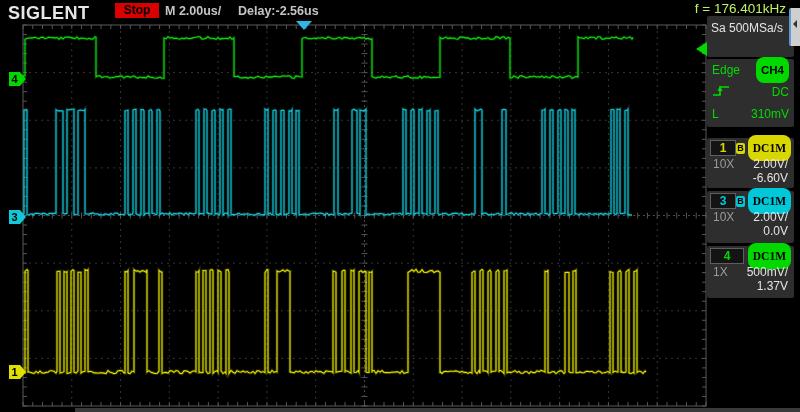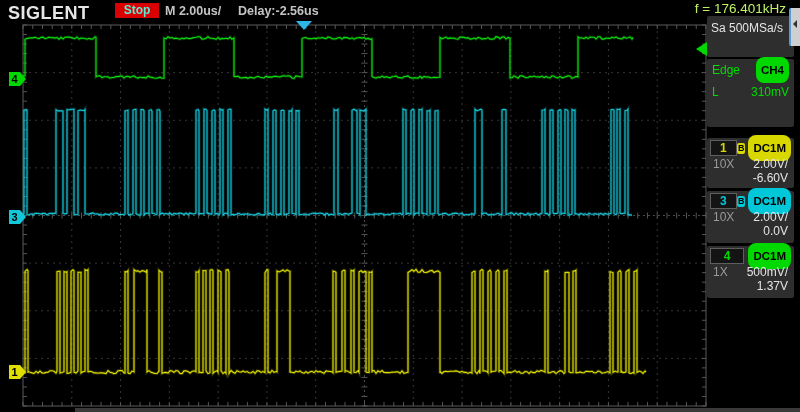--- a/index.html
+++ b/index.html
@@ -2,39 +2,39 @@
 <html><head>
 <meta charset="utf-8">
 <style>
   html,body{margin:0;padding:0;background:#000;}
   .screen{position:relative;width:800px;height:412px;background:#000;overflow:hidden;
           font-family:"Liberation Sans","DejaVu Sans",sans-serif;}
   
   .logo{position:absolute;left:8px;top:2px;font-size:19px;font-weight:800;color:#e6e6e6;
         letter-spacing:.5px;transform:scaleX(.95);transform-origin:left;}
   .stopbadge{position:absolute;left:115px;top:3px;width:44px;height:15px;background:#d80000;
-        color:#5eead4;font-size:12px;font-weight:bold;text-align:center;line-height:15px;}
+        color:#000000;font-size:12px;font-weight:bold;text-align:center;line-height:15px;}
   .tbtext{position:absolute;top:4px;font-size:12.5px;color:#c4c4c4;font-weight:bold;}
   .freq{position:absolute;top:1px;right:14px;font-size:13.5px;color:#bef264;}
   
   .box{position:absolute;left:707px;width:87px;background:#2e2e2e;border-radius:2px;
        font-size:12px;color:#e4e4e4;box-sizing:border-box;}
   .acq{top:16px;height:41px;padding:3px 2px 16px 4px;line-height:18px;}
   .trig{top:59px;height:68px;color:#00dd00;}
   .trow{display:flex;justify-content:space-between;align-items:center;padding:2px 5px;height:18px;}
   .chip{background:var(--cc,#00d800);color:#000;font-weight:bold;font-size:11.5px;
         border-radius:8px;padding:6px 5px;line-height:14px;}
   .chbox{padding:2px 3px;}
   .chhead{display:flex;align-items:center;height:16px;margin-bottom:1px;}
   .chnum{width:32px;height:14px;background:#141414;border:1px solid #5e5e5e;color:var(--cc);
          font-weight:bold;font-size:12px;text-align:center;line-height:14px;}
   .bchip{background:var(--cc);color:#000;font-weight:bold;font-size:9px;width:11px;height:11px;
          border-radius:2px;text-align:center;line-height:11px;margin-left:auto;margin-right:3px;}
   .bchip:empty{display:none;}
-  .chhead .chip{margin-left:0;}
+  .chhead .chip{margin-left:0;font-family:Liberation Serif, serif;}
   .chhead .chip.noB{margin-left:auto;}
   .chrow{display:flex;justify-content:space-between;padding:0 3px;height:14px;line-height:14px;}
   .probe{color:#9a9a9a;text-align:center;}
   .rt{margin-left:auto;}
   
   .menutab{position:absolute;right:0;top:8px;width:9px;height:38px;background:#cfcfcf;
            border-left:2px solid #5b9bd5;border-radius:2px 0 0 2px;}
   .menutab .arr{position:absolute;left:2px;top:12px;width:0;height:0;
            border:4px solid transparent;border-right-color:#333;border-left-width:0;}
   .bottomstrip{position:absolute;left:75px;right:0;top:408px;height:4px;background:#3a3a3a;}
@@ -428,20 +428,29 @@
   <div class="box acq">
     <div>Sa 500MSa/s</div>
   </div>
 
   <div class="box trig">
     <div class="trow">
       <span>Edge</span>
       <span class="chip" style="--cc:#00d800">CH4</span>
     </div>
     <div class="trow">
+      <span>
+        <svg width="20" height="15" style="position:static">
+          <polyline points="1,12 8,12 8,4 17,4" fill="none" stroke="#00dd00" stroke-width="1.6"></polyline>
+          <polygon points="5.5,8 10.5,8 8,3" fill="#00dd00"></polygon>
+        </svg>
+      </span>
+      <span>DC</span>
+    </div>
+    <div class="trow">
       <span>L</span>
       <span>310mV</span>
     </div>
   </div>
 
   <div class="box chbox" style="top: 138px; height: 50px; --cc: #d8d800;">
     <div class="chhead">
       <span class="chnum">1</span>
       <span class="bchip">B</span>
       <span class="chip">DC1M</span>

